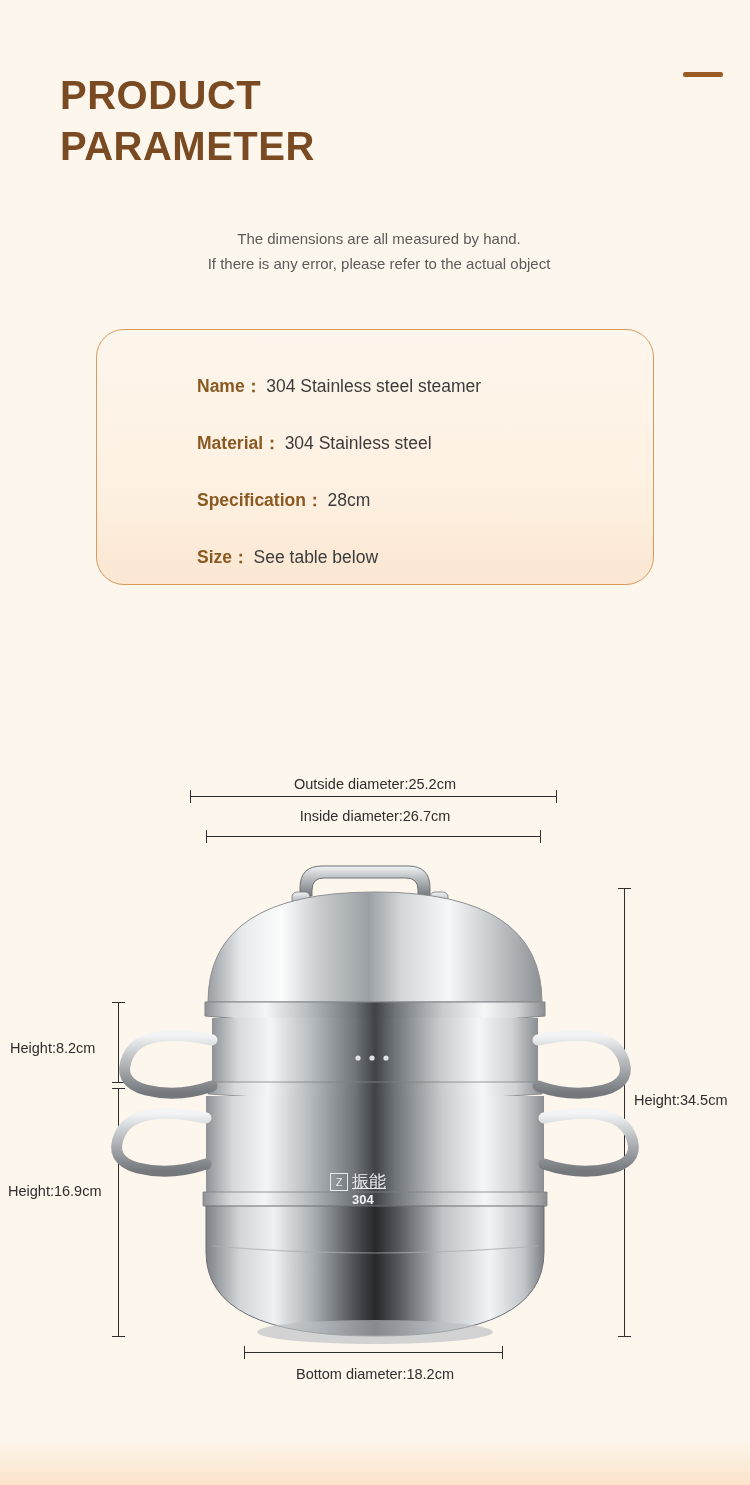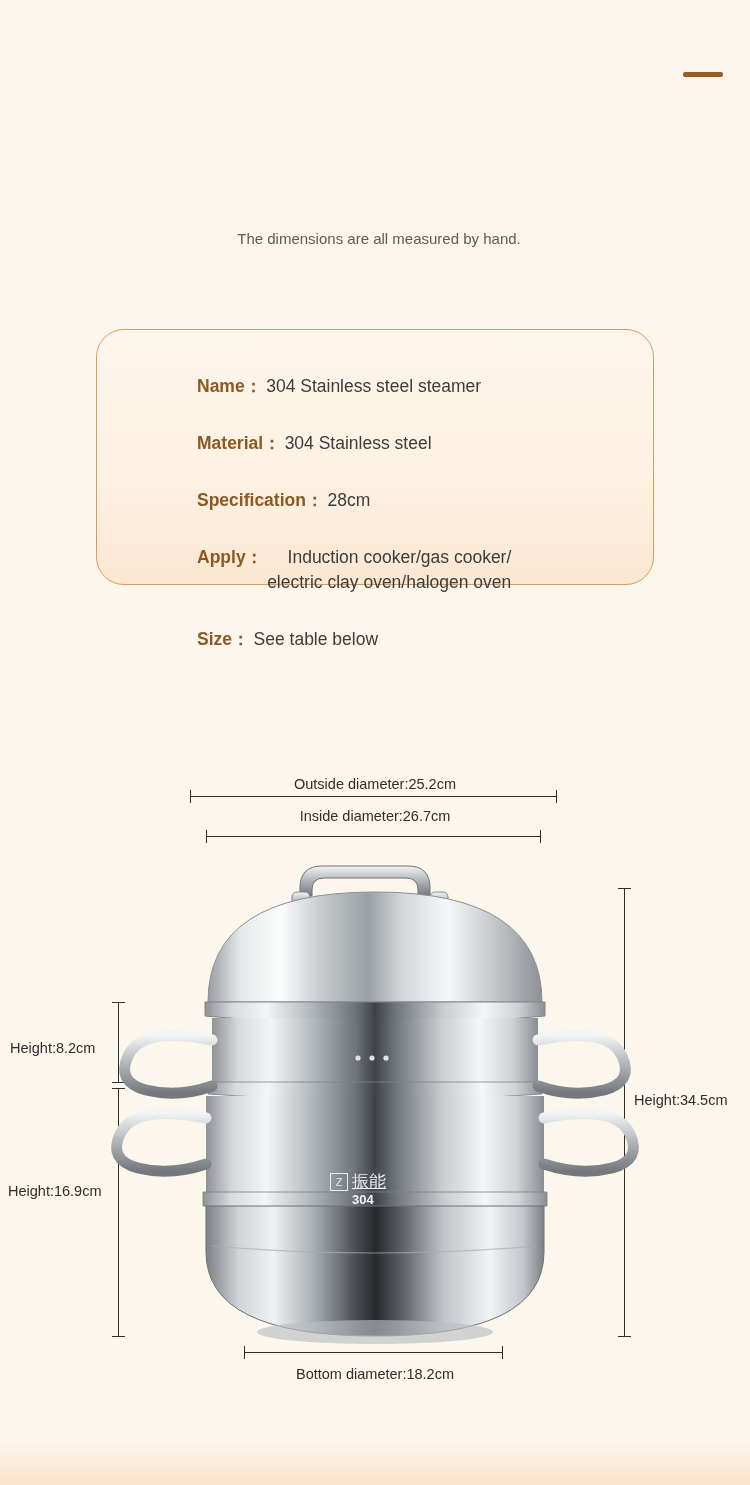--- a/index.html
+++ b/index.html
@@ -136,51 +136,51 @@
     width: 750px;
     height: 46px;
     background: linear-gradient(180deg, #fdf6ec 0%, #fbe3cb 100%);
   }
 </style>
 </head>
 <body>
 
 <div class="page">
 
+  <div class="header">
+    <h1 class="title">
+      <span>PRODUCT</span>
+      <span class="line2">PARAMETER</span>
+    </h1>
+  </div>
   <div class="dash"></div>
 
   <div class="subtitle">
     <div>The dimensions are all measured by hand.</div>
+    <div>If there is any error, please refer to the actual object</div>
   </div>
 
   <div class="spec-card">
     <div class="spec-list">
 
       <div class="spec-row">
         <span class="spec-key">Name：</span>
         <span class="spec-val">304 Stainless steel steamer</span>
       </div>
 
       <div class="spec-row">
         <span class="spec-key">Material：</span>
         <span class="spec-val">304 Stainless steel</span>
       </div>
 
       <div class="spec-row">
         <span class="spec-key">Specification：</span>
         <span class="spec-val">28cm</span>
       </div>
 
-      <div class="spec-row">
-        <span class="spec-key">Apply：</span>
-        <span class="spec-val">
-          <span>Induction cooker/gas cooker/</span>
-          <span class="l2">electric clay oven/halogen oven</span>
-        </span>
-      </div>
 
       <div class="spec-row">
         <span class="spec-key">Size：</span>
         <span class="spec-val">See table below</span>
       </div>
 
     </div>
   </div>
 
   <div class="diagram">

